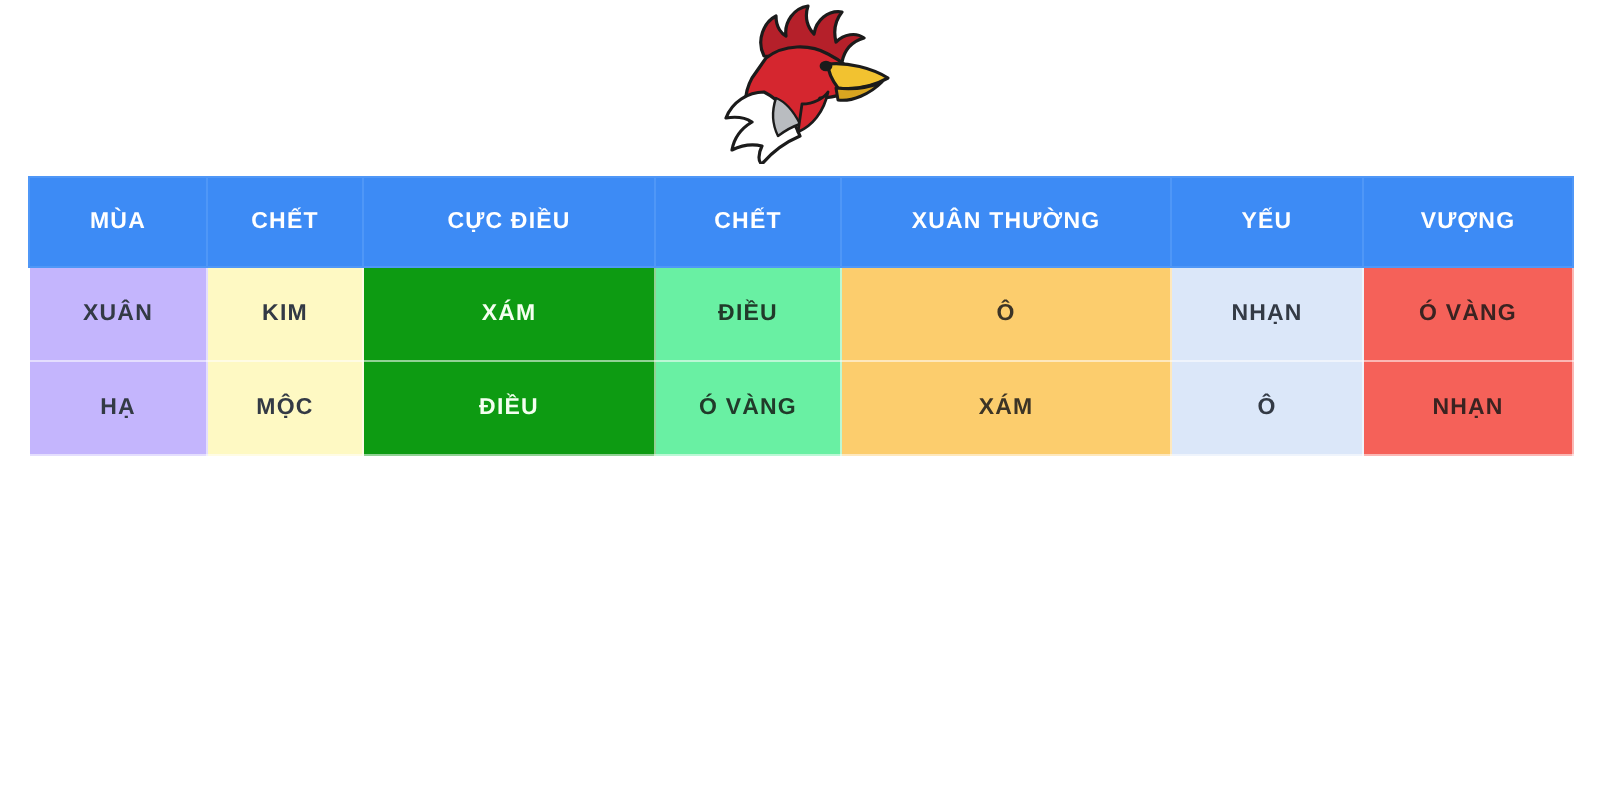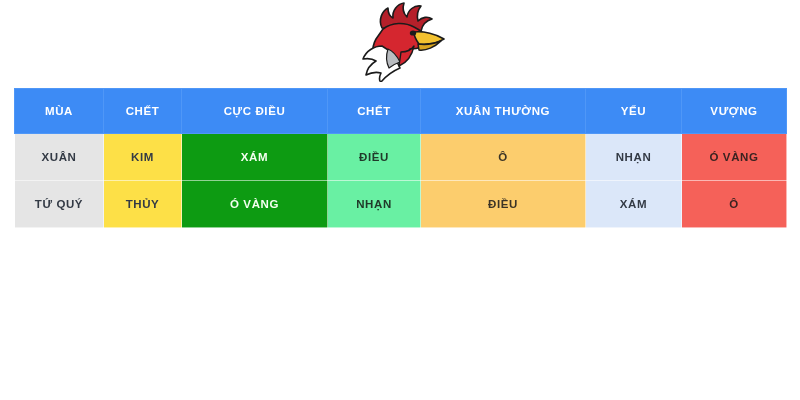--- a/index.html
+++ b/index.html
@@ -49,22 +49,22 @@
   
   col.c0{width:89px}
   col.c1{width:78px}
   col.c2{width:146px}
   col.c3{width:93px}
   col.c4{width:165px}
   col.c5{width:96px}
   col.c6{width:105px}
 
   
-  .cell-mua     {background:#e5e5e5;color:#333a45;}
-  .cell-hanh    {background:#fde047;color:#333a45;}
+  .cell-mua     {background:#c4b5fd;color:#333a45;}
+  .cell-hanh    {background:#fef9c3;color:#333a45;}
   .cell-cuc     {background:#0d9b12;color:#f4fff0;}
   .cell-vuong   {background:#69f0a3;color:#213a2a;}
   .cell-binh    {background:#fccd6d;color:#3c3426;}
   .cell-yeu     {background:#dbe7f9;color:#333a45;}
   .cell-chet    {background:#f56159;color:#3a2321;}
 
   .cell-mua,.cell-hanh,.cell-yeu{border-color:#ffffff;}
   .cell-cuc{border-color:#21a825;}
   .cell-vuong{border-color:#7df3b0;}
   .cell-binh{border-color:#fdd480;}
@@ -129,25 +129,25 @@
         <tr>
           <td class="cell-mua">XUÂN</td>
           <td class="cell-hanh">KIM</td>
           <td class="cell-cuc">XÁM</td>
           <td class="cell-vuong">ĐIỀU</td>
           <td class="cell-binh">Ô</td>
           <td class="cell-yeu">NHẠN</td>
           <td class="cell-chet">Ó VÀNG</td>
         </tr>
         <tr>
-          <td class="cell-mua">TỨ QUÝ</td>
-          <td class="cell-hanh">THỦY</td>
-          <td class="cell-cuc">Ó VÀNG</td>
-          <td class="cell-vuong">NHẠN</td>
-          <td class="cell-binh">ĐIỀU</td>
-          <td class="cell-yeu">XÁM</td>
-          <td class="cell-chet">Ô</td>
+          <td class="cell-mua">HẠ</td>
+          <td class="cell-hanh">MỘC</td>
+          <td class="cell-cuc">ĐIỀU</td>
+          <td class="cell-vuong">Ó VÀNG</td>
+          <td class="cell-binh">XÁM</td>
+          <td class="cell-yeu">Ô</td>
+          <td class="cell-chet">NHẠN</td>
         </tr>
       </tbody>
     </table>
   </div>
 
 </div>
 
 </body></html>

